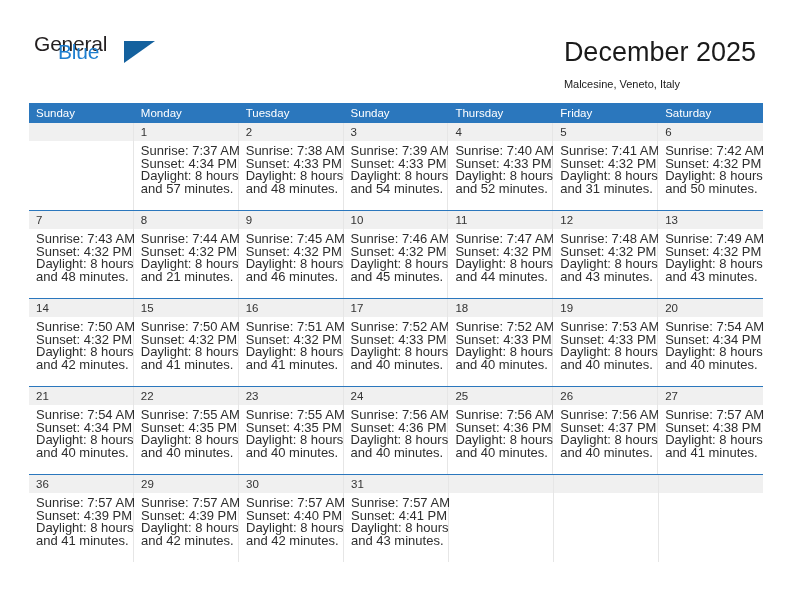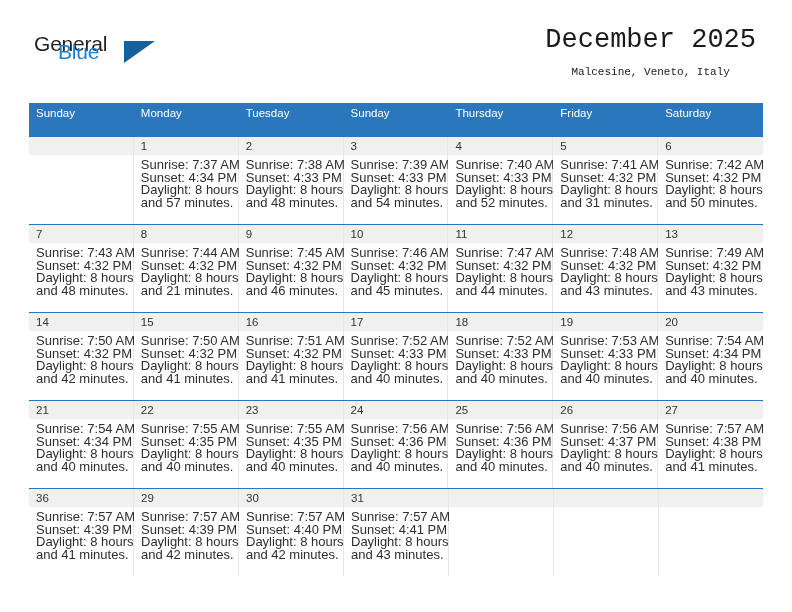--- a/index.html
+++ b/index.html
@@ -60,23 +60,22 @@
     left: 90px;
     top: 9px;
     width: 0;
     height: 0;
     border-left: 31px solid #14619e;
     border-bottom: 22px solid transparent;
   }
   .title-block {
     position: absolute;
     right: 36px;
-    top: 24px;
-    text-align: center;
-    font-family: Liberation Mono, monospace;
+    top: 36px;
+    text-align: left;
   }
   .cal-title {
     font-size: 27px;
     color: #1a1a1a;
     line-height: 32px;
     white-space: nowrap;
     font-weight: normal;
     margin: 0;
   }
   .cal-subtitle {
@@ -91,21 +90,21 @@
   
   .calendar {
     position: absolute;
     left: 29px;
     top: 103px;
     width: 734px;
   }
   .weekdays {
     display: flex;
     background: #2b77bd;
-    height: 33px;
+    height: 19px;
   }
   .weekday {
     flex: 1 1 0;
     color: #ffffff;
     font-size: 11.5px;
     line-height: 21px;
     padding-left: 7px;
     box-sizing: border-box;
     white-space: nowrap;
   }

